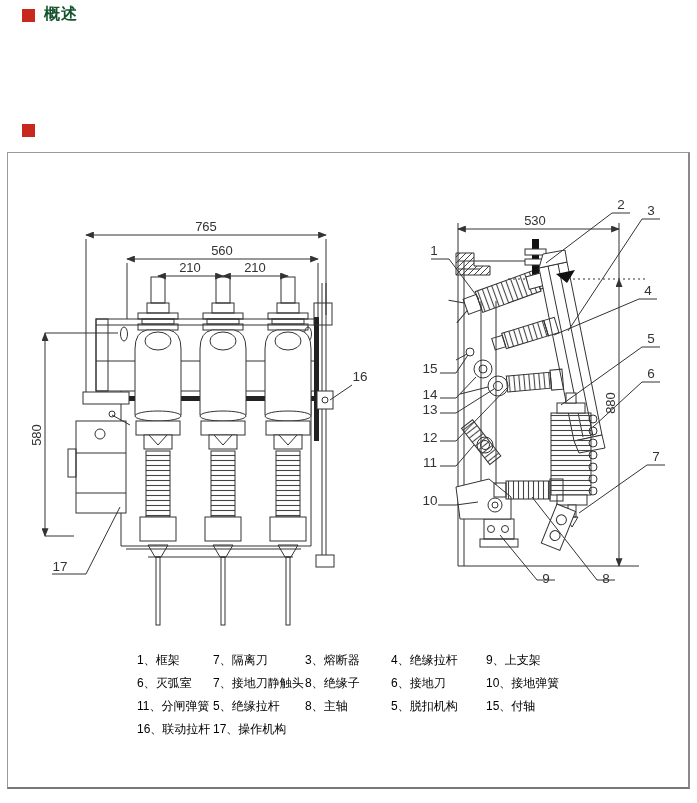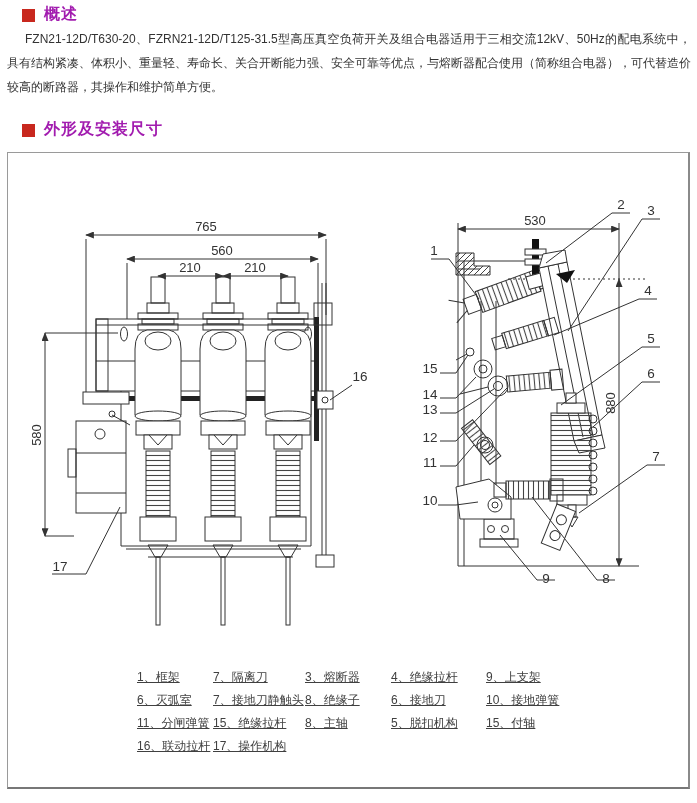--- a/index.html
+++ b/index.html
@@ -1,46 +1,44 @@
 <!DOCTYPE html>
 <html><head>
 <meta charset="utf-8">
 <style>
   html,body{margin:0;padding:0;background:#fff;}
   body{font-family:"Liberation Sans","DejaVu Sans",sans-serif;}
   .page{position:relative;width:697px;height:803px;background:#fff;overflow:hidden;}
   .bullet{position:absolute;width:13px;height:13px;background:#c8281e;}
   .sec-title{position:absolute;font-family:"Liberation Serif","DejaVu Serif",serif;
-             font-weight:bold;color:#a21caf;font-size:16px;letter-spacing:1px;}
+             font-weight:bold;color:#14532d;font-size:16px;letter-spacing:1px;}
   .para{position:absolute;left:7px;top:27px;width:684px;font-size:12px;line-height:24px;
         color:#333;text-indent:18px;text-align:justify;}
   .figure-box{position:absolute;left:7px;top:152px;width:683px;height:637px;
               border:1px solid #9a9a9a;border-right:2px solid #8a8a8a;border-bottom:2px solid #777;
               box-sizing:border-box;background:#fff;}
   .fig-svg{position:absolute;left:0;top:0;}
   .lines{stroke:#333;fill:none;stroke-width:1;}
   .svgtxt{stroke:none;fill:#333;font-size:13px;font-family:"Liberation Sans","DejaVu Sans",sans-serif;text-anchor:middle;}
   .callout{font-size:13.5px;}
-  .legend{position:absolute;left:129px;top:513px;display:grid;
+  .legend{position:absolute;left:129px;top:496px;display:grid;
           grid-template-columns:76px 92px 86px 95px auto;
-          line-height:23px;font-size:12px;color:#404040;white-space:nowrap;text-decoration:underline;}
+          line-height:23px;font-size:12px;color:#000000;white-space:nowrap;}
   .legend span{display:block;}
 </style>
 </head>
 <body>
 
 <div class="page">
 
   <div class="bullet" style="left:22px;top:9px;"></div>
   <div class="sec-title" style="left:44px;top:4px;">概述</div>
 
-  <div class="para">FZN21-12D/T630-20、FZRN21-12D/T125-31.5型高压真空负荷开关及组合电器适用于三相交流12kV、50Hz的配电系统中，具有结构紧凑、体积小、重量轻、寿命长、关合开断能力强、安全可靠等优点，与熔断器配合使用（简称组合电器），可代替造价较高的断路器，其操作和维护简单方便。</div>
 
   <div class="bullet" style="left:22px;top:124px;"></div>
-  <div class="sec-title" style="left:44px;top:119px;">外形及安装尺寸</div>
 
   <div class="figure-box">
 
     <svg class="fig-svg" width="681" height="500" viewBox="0 0 681 500">
       <defs>
         <marker id="ar" viewBox="0 0 10 8" refX="9" refY="4" markerWidth="9" markerHeight="7" orient="auto-start-reverse">
           <path d="M0 0 L10 4 L0 8 Z" fill="#333"></path>
         </marker>
         <pattern id="ribH" width="6" height="5" patternUnits="userSpaceOnUse">
           <path d="M0 2.5 H6" stroke="#444" stroke-width="1.1"></path>
@@ -269,21 +267,21 @@
       <span>7、隔离刀</span>
       <span>3、熔断器</span>
       <span>4、绝缘拉杆</span>
       <span>9、上支架</span>
       <span>6、灭弧室</span>
       <span>7、接地刀静触头</span>
       <span>8、绝缘子</span>
       <span>6、接地刀</span>
       <span>10、接地弹簧</span>
       <span>11、分闸弹簧</span>
-      <span>15、绝缘拉杆</span>
+      <span>5、绝缘拉杆</span>
       <span>8、主轴</span>
       <span>5、脱扣机构</span>
       <span>15、付轴</span>
       <span>16、联动拉杆</span>
       <span>17、操作机构</span>
     </div>
   </div>
 </div>
 
 </body></html>

